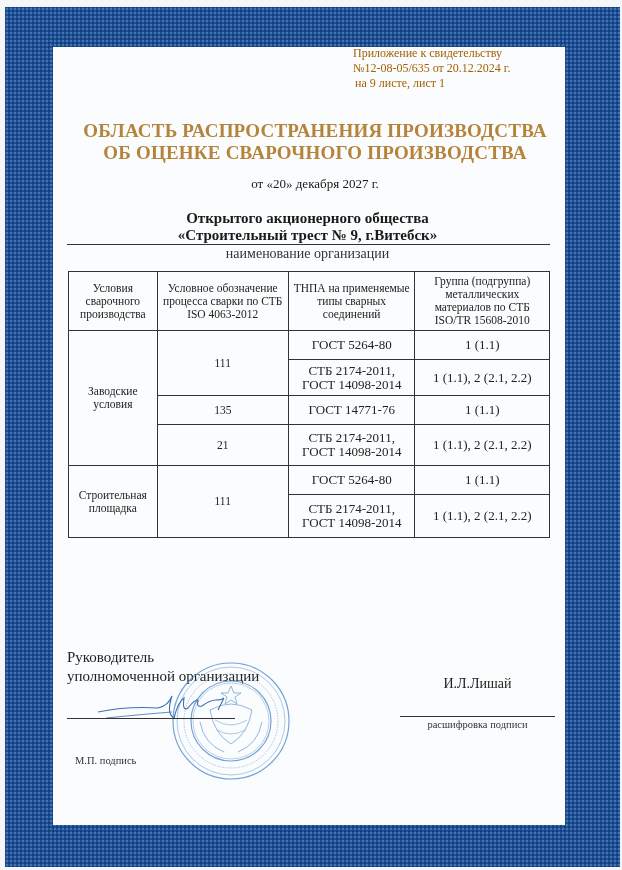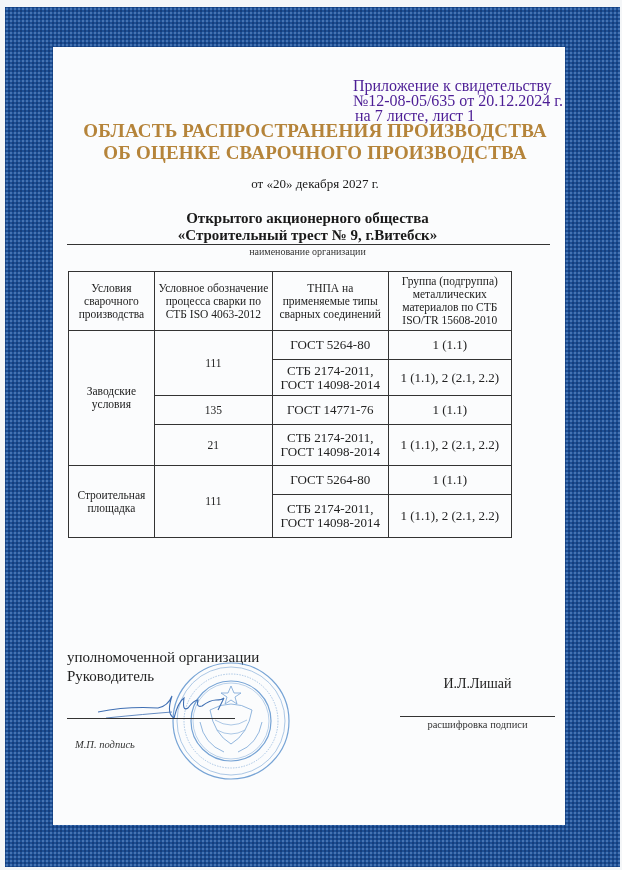--- a/index.html
+++ b/index.html
@@ -17,21 +17,21 @@
       radial-gradient(circle, rgba(10,40,95,0.45) 0.8px, transparent 1.1px);
     background-size: 4px 4px, 4px 4px;
     background-position: 0 0, 2px 2px;
   }
   .page {
     position: absolute; left: 53px; top: 47px; width: 512px; height: 778px;
     background: #fbfcfd;
   }
   .annex {
     position: absolute; left: 353px; top: 46px; width: 220px;
-    font-size: 16px; line-height: 15px; color: #4c1d95; margin-top: 32px;
+    font-size: 12px; line-height: 15px; color: #a16207;
   }
   .annex div { white-space: nowrap; }
   .annex .indent { padding-left: 2px; }
   .title {
     position: absolute; left: 60px; top: 120px; width: 510px;
     text-align: center; color: #b5843a; font-weight: bold;
     font-size: 19px; line-height: 22px; letter-spacing: 0.2px;
   }
   .date {
     position: absolute; left: 60px; top: 176px; width: 510px;
@@ -39,43 +39,43 @@
   }
   .org {
     position: absolute; left: 60px; top: 210px; width: 495px;
     text-align: center; font-weight: bold; font-size: 15px; line-height: 17px;
   }
   .org-line {
     position: absolute; left: 67px; top: 244px; width: 483px; height: 1px; background: #333;
   }
   .org-caption {
     position: absolute; left: 60px; top: 246px; width: 495px;
-    text-align: center; font-size: 10px; color: #333;
+    text-align: center; font-size: 14px; color: #333;
   }
   table.scope {
-    position: absolute; left: 68px; top: 271px; width: 444px;
+    position: absolute; left: 68px; top: 271px; width: 482px;
     border-collapse: collapse; font-size: 11.5px; line-height: 13px;
   }
   table.scope td, table.scope th {
     border: 1px solid #333; text-align: center; vertical-align: middle;
     padding: 0 3px; font-weight: normal; color: #222;
   }
   table.scope th { height: 58px; font-size: 11.5px; }
   table.scope td.big { font-size: 13px; line-height: 14px; }
   .col1 { width: 82px; } .col2 { width: 126px; } .col3 { width: 121px; } .col4 { width: 129px; }
   .r-a { height: 29px; } .r-b { height: 36px; } .r-c { height: 29px; margin-left: 44px; } .r-d { height: 41px; }
   .r-e { height: 29px; } .r-f { height: 43px; }
   .head-label {
     position: absolute; left: 67px; top: 648px; font-size: 15px; line-height: 19px; color: #222;
   }
   .sig-line {
     position: absolute; left: 67px; top: 718px; width: 168px; height: 1px; background: #333;
   }
   .sig-caption {
-    position: absolute; left: 75px; top: 739px; font-size: 10.5px; color: #333; font-style: italic;
+    position: absolute; left: 75px; top: 755px; font-size: 10.5px; color: #333;
   }
   .name {
     position: absolute; left: 400px; top: 676px; width: 155px; text-align: center;
     font-size: 14px; color: #222;
   }
   .name-line {
     position: absolute; left: 400px; top: 716px; width: 155px; height: 1px; background: #333;
   }
   .name-caption {
     position: absolute; left: 400px; top: 719px; width: 155px; text-align: center;
@@ -91,21 +91,21 @@
 </style>
 </head>
 <body>
 
 <div class="frame"></div>
 <div class="page"></div>
 
 <div class="annex">
   <div>Приложение к свидетельству</div>
   <div>№12-08-05/635 от 20.12.2024 г.</div>
-  <div class="indent">на  7 листе, лист 1</div>
+  <div class="indent">на  9 листе, лист 1</div>
 </div>
 
 <div class="title">
   <div>ОБЛАСТЬ РАСПРОСТРАНЕНИЯ ПРОИЗВОДСТВА</div>
   <div>ОБ ОЦЕНКЕ СВАРОЧНОГО ПРОИЗВОДСТВА</div>
 </div>
 
 <div class="date">от «20» декабря 2027 г.</div>
 
 <div class="org">
@@ -150,22 +150,22 @@
     <td class="big">1 (1.1)</td>
   </tr>
   <tr class="r-f">
     <td class="big">СТБ 2174-2011, ГОСТ 14098-2014</td>
     <td class="big">1 (1.1), 2 (2.1, 2.2)</td>
   </tr>
 </tbody>
   </table>
 
 <div class="head-label">
+  <div>Руководитель</div>
   <div>уполномоченной организации</div>
-  <div>Руководитель</div>
 </div>
 
 <svg class="stamp" viewBox="0 0 122 122">
   <g fill="none" stroke="#4a86c8" stroke-width="1.2">
     <circle cx="61" cy="61" r="58"></circle>
     <circle cx="61" cy="61" r="54" stroke-width="0.6"></circle>
     <circle cx="61" cy="61" r="40"></circle>
     <circle cx="61" cy="61" r="38" stroke-width="0.5"></circle>
     <path d="M61 26 l3 7 7 0 -6 4 2 7 -6 -4 -6 4 2 -7 -6 -4 7 0z" stroke-width="0.8"></path>
     <path d="M40 50 q21 -12 42 0 q-4 24 -21 34 q-17 -10 -21 -34z" stroke-width="0.8"></path>

